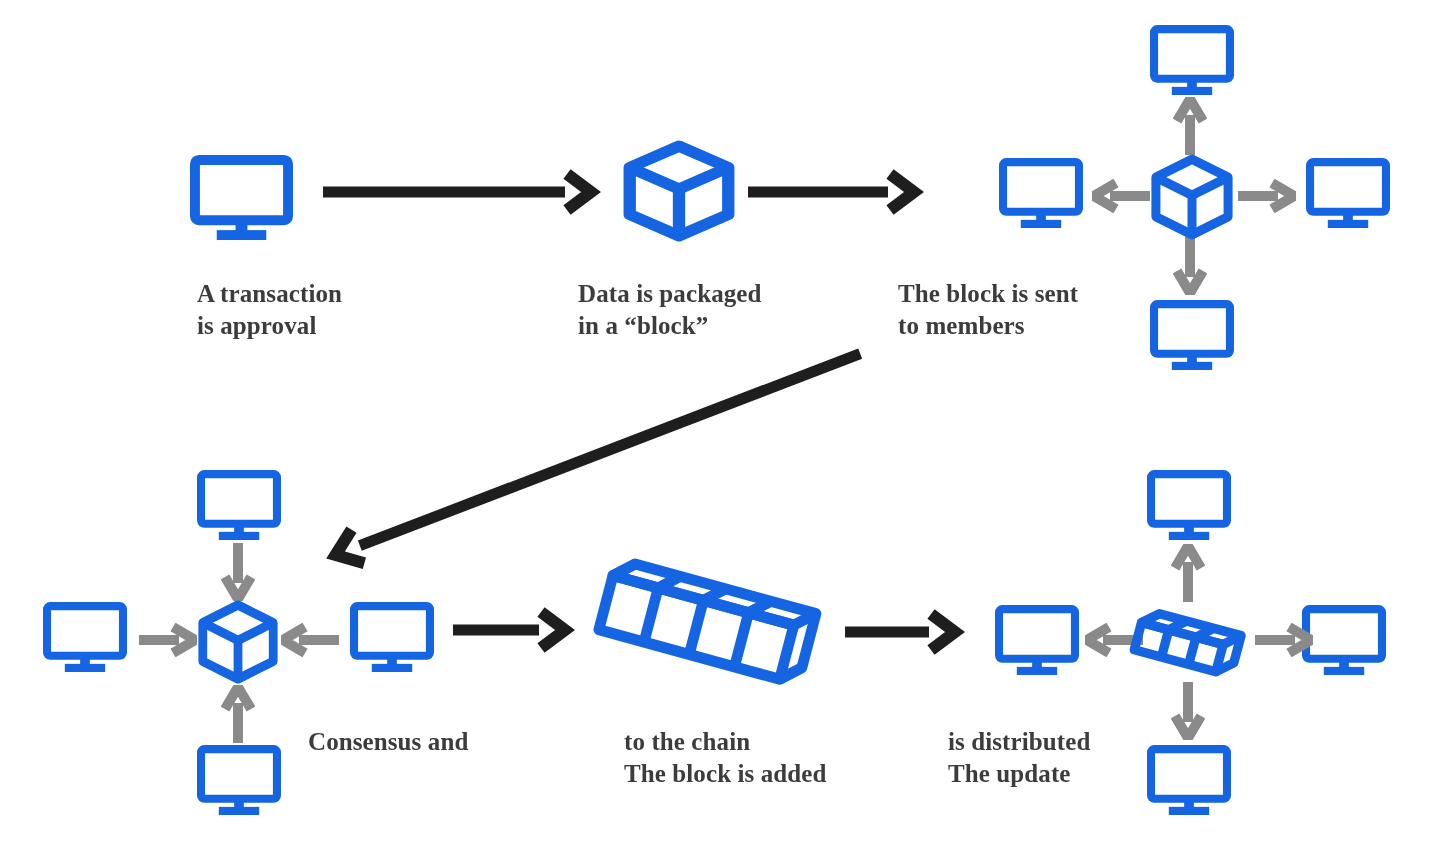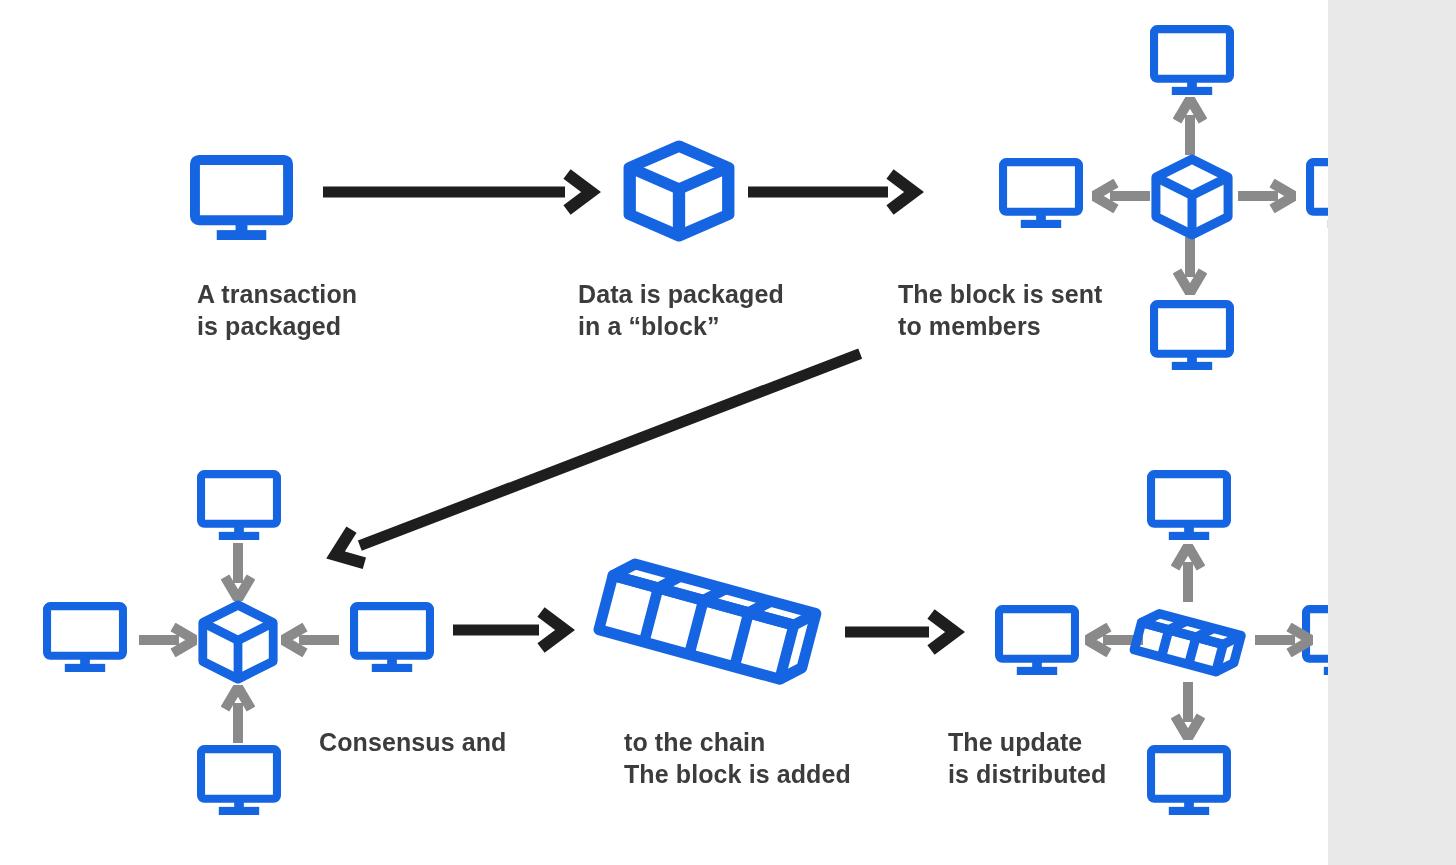--- a/index.html
+++ b/index.html
@@ -5,24 +5,24 @@
   :root{
     --blue:#1565e2;
     --gray:#8a8a8a;
     --black:#1e1e1e;
     --text:#3c3c3c;
     --bg:#ffffff;
   }
   html,body{margin:0;padding:0;background:#e9e9e9;}
   .canvas{
     position:relative;
-    width:1328px;height:865px;
+    width:1456px;height:865px;
     background:var(--bg);
     overflow:hidden;
-    font-family:Liberation Sans, sans-serif;
+    font-family:Liberation Serif, serif;
   }
   .abs{position:absolute;}
   .icon svg{display:block;width:100%;height:100%;}
   .label{
     position:absolute;
     font-size:25px;
     line-height:32px;
     font-weight:bold;
     color:var(--text);
     letter-spacing:.1px;
@@ -145,21 +145,21 @@
     </div>
     <div class="abs icon" style="left:1151px;top:154px;width:82px;height:86px">
       <svg viewBox="0 0 100 100" preserveAspectRatio="none">
           <use href="#sym-cube"></use>
         </svg>
     </div>
   </div>
 
   <div class="label" style="left:197px;top:278px">
     <span>A transaction</span>
-    <span>is packaged</span>
+    <span>is approval</span>
   </div>
   <div class="label" style="left:898px;top:278px">
     <span>The block is sent</span>
     <span>to members</span>
   </div>
   <div class="label" style="left:578px;top:278px">
     <span>Data is packaged</span>
     <span>in a “block”</span>
   </div>
 
@@ -273,25 +273,25 @@
           <use href="#sym-garrow"></use>
         </svg>
     </div>
     <div class="abs icon" style="left:1128px;top:598px;width:122px;height:94px">
       <svg viewBox="0 0 130 100" preserveAspectRatio="none">
           <use href="#sym-chain3"></use>
         </svg>
     </div>
   </div>
 
-  <div class="label" style="left:319px;top:726px">
+  <div class="label" style="left:308px;top:726px">
     <span>Consensus and</span>
   </div>
   <div class="label" style="left:624px;top:726px">
     <span>to the chain</span>
     <span>The block is added</span>
   </div>
   <div class="label" style="left:948px;top:726px">
+    <span>is distributed</span>
     <span>The update</span>
-    <span>is distributed</span>
   </div>
 
 </div>
 
 </body></html>

